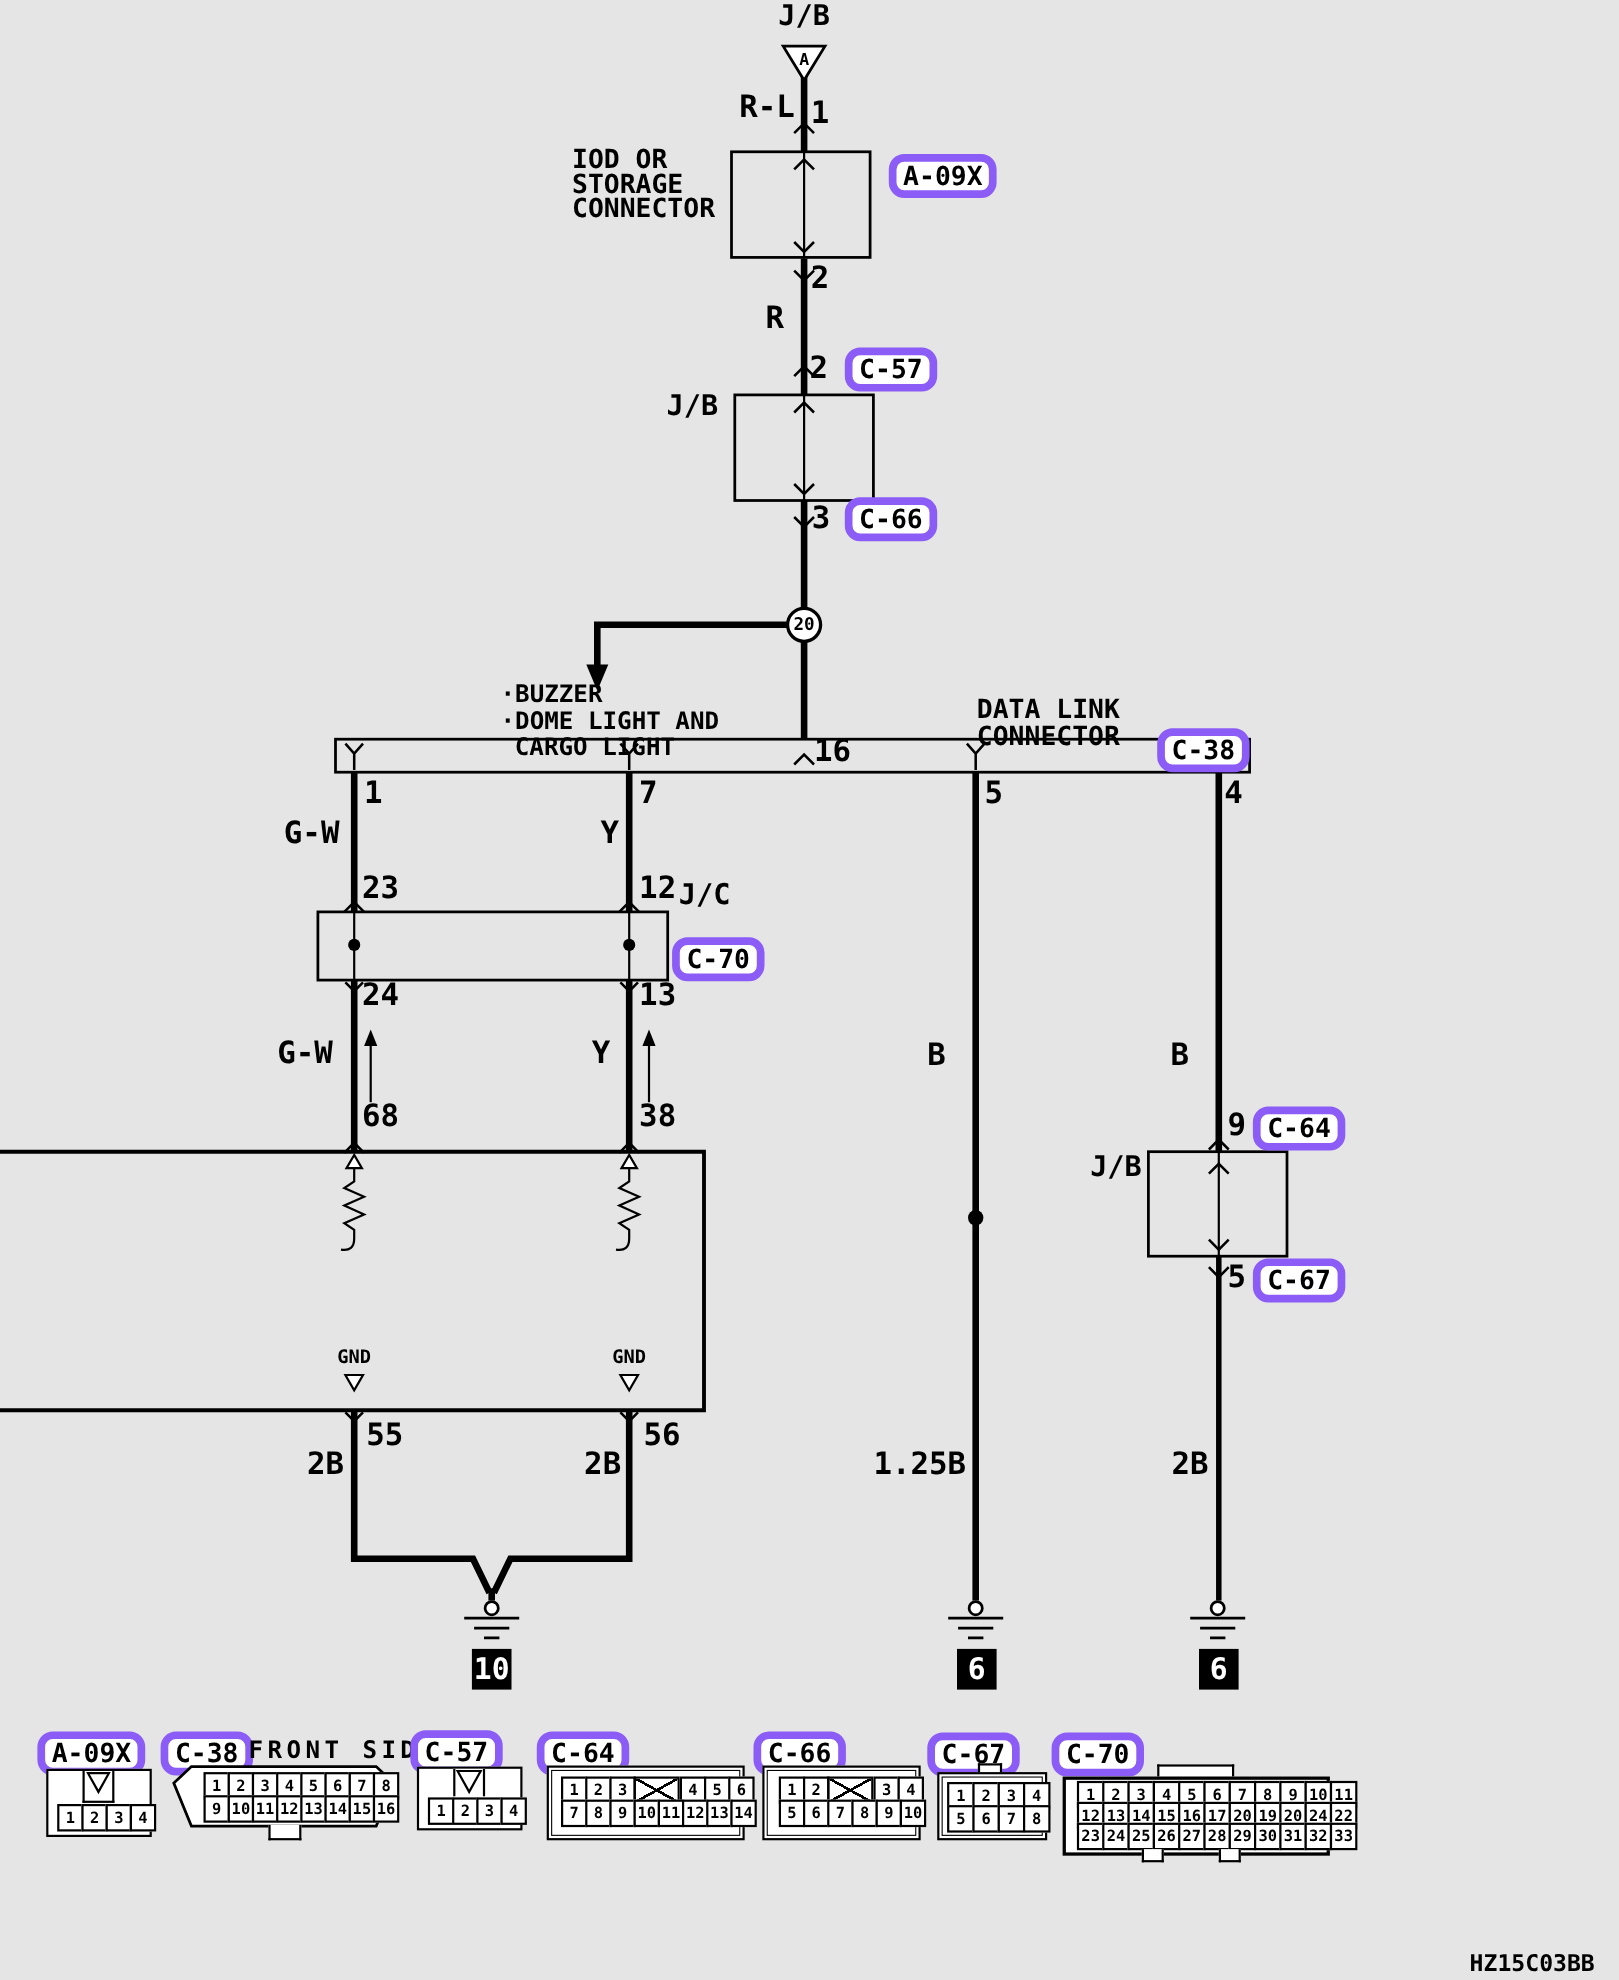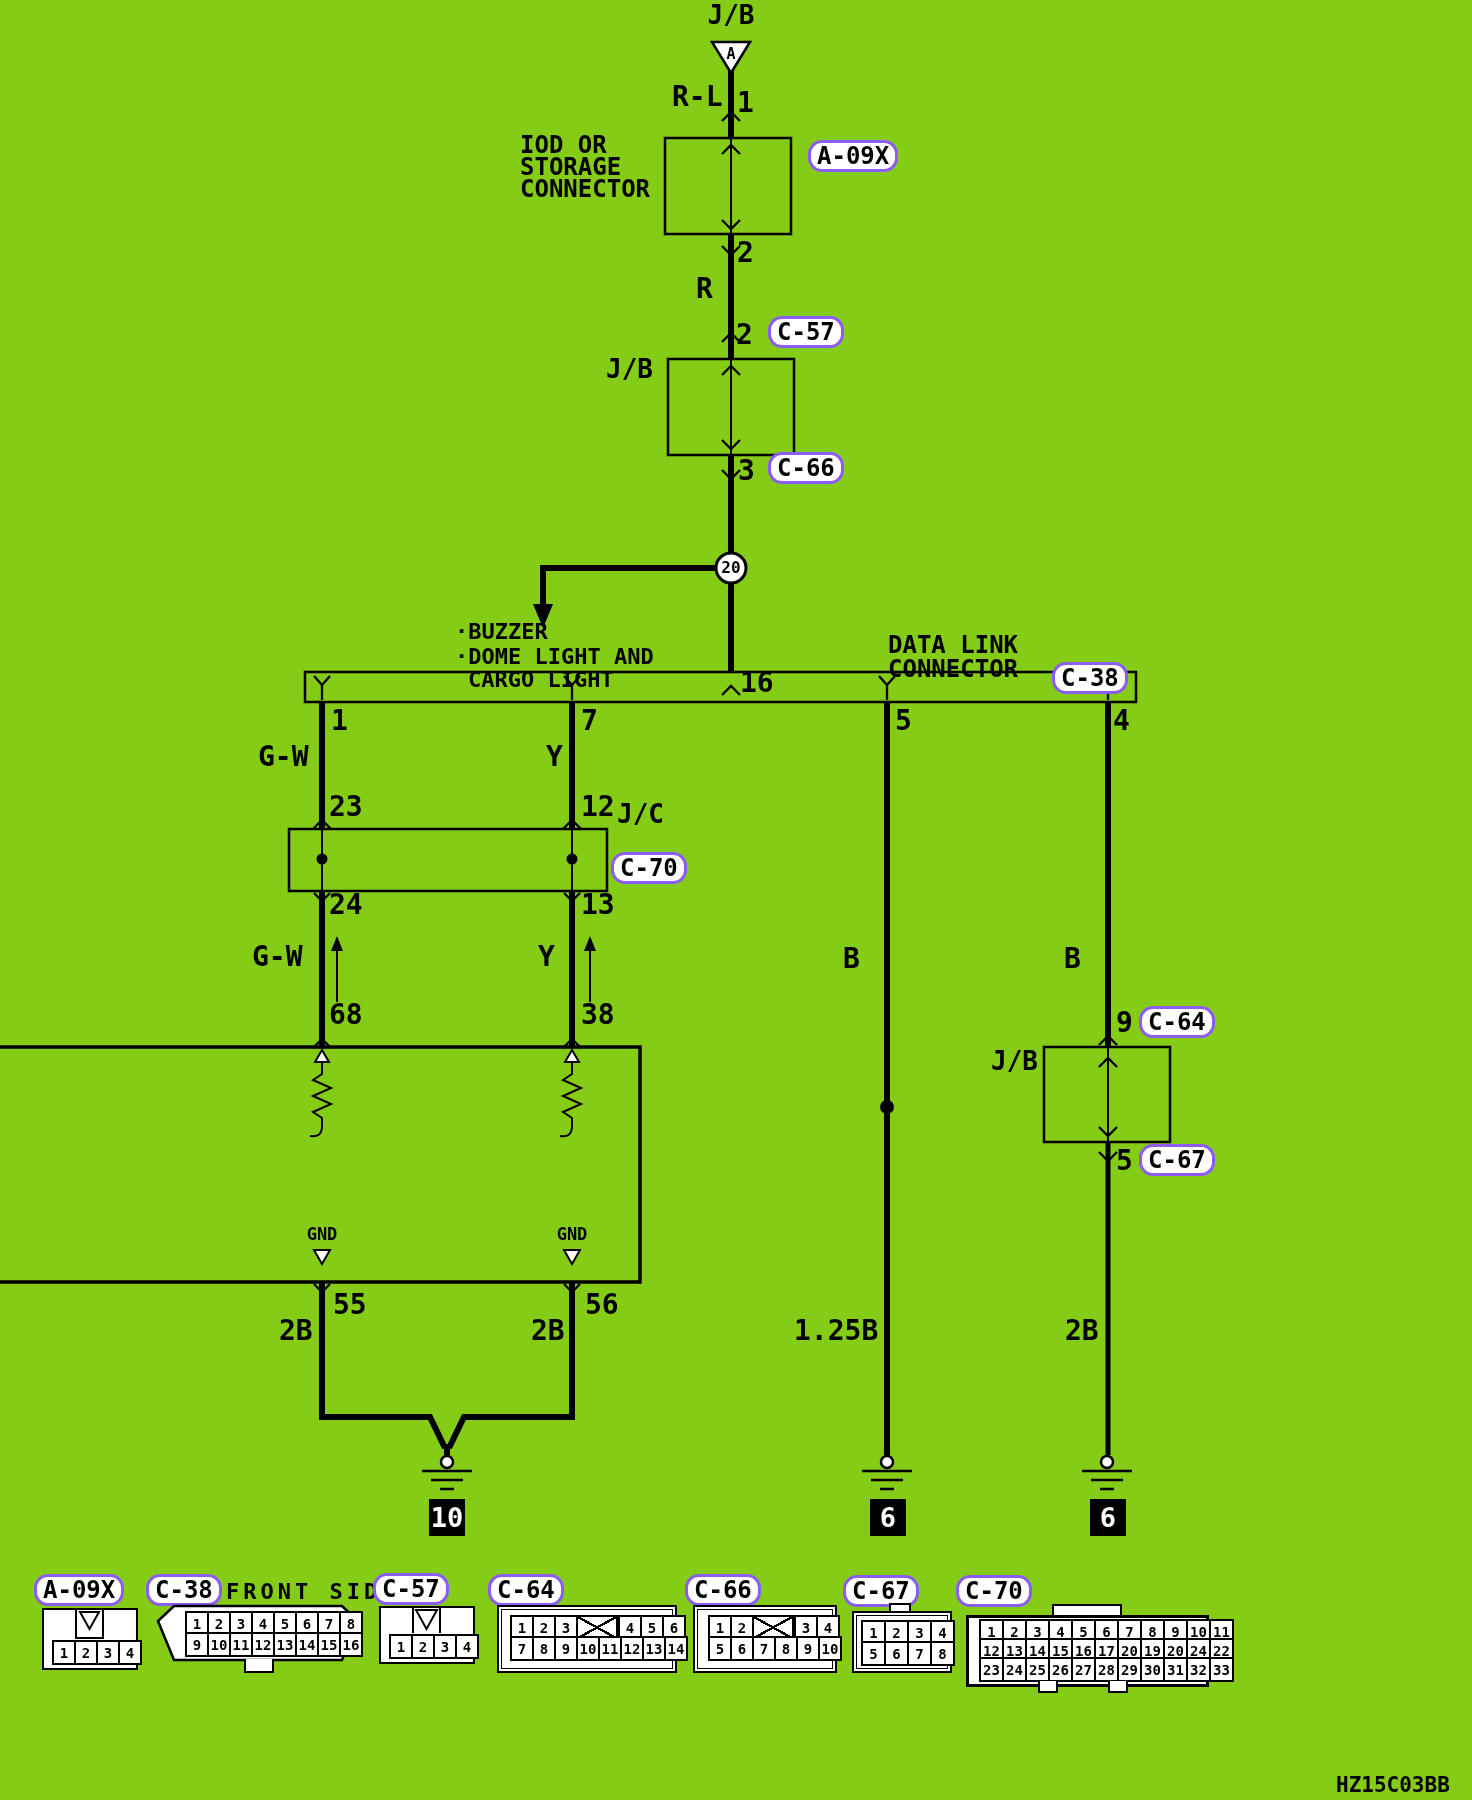--- a/index.html
+++ b/index.html
@@ -1,29 +1,29 @@
 <!DOCTYPE html>
 <html><head>
 <meta charset="utf-8">
 <style>
   html,body{margin:0;padding:0;background:#fff;}
-  #stage{position:relative;width:1472px;height:1800px;background:#84cc16;overflow:hidden;
+  #stage{position:relative;width:1472px;height:1800px;background:#e5e5e5;overflow:hidden;
          font-family:"DejaVu Sans Mono",monospace;color:#000;}
   #schematic{position:absolute;left:0;top:0;}
   .lbl{position:absolute;font-weight:bold;white-space:pre;line-height:1.05;}
   .f28{font-size:28px;}
   .f26{font-size:26px;}
   .f24{font-size:24px;line-height:22px;}
   .f22{font-size:22px;text-align:right;}
   .f17{font-size:17px;}
   .f21{font-size:21px;}
   .ctr{transform:translateX(-50%);}
   .ctrxy{transform:translate(-50%,-50%);}
   .rt{text-align:right;}
-  .stadium{position:absolute;border:3px solid #8b5cf6;border-radius:14px;padding:0 6px;
+  .stadium{position:absolute;border:7px solid #8b5cf6;border-radius:14px;padding:0 6px;
            font-weight:bold;font-size:24px;line-height:26px;background:#fff;white-space:nowrap;}
   .tag{position:absolute;width:36px;height:37px;background:#000;color:#fff;font-weight:bold;
        font-size:27px;display:flex;align-items:center;justify-content:center;}
   
   .conn{position:absolute;}
   .body1{position:absolute;border:2.5px solid #000;background:#fff;}
   .body2{position:absolute;left:2px;top:2px;right:2px;bottom:2px;border:1.5px solid #000;}
   .pinrow{display:flex;position:absolute;}
   .pinrow .cell{width:20px;height:21px;border:2px solid #000;margin-left:-2px;background:#fff;
      display:flex;align-items:center;justify-content:center;font-weight:bold;font-size:14px;flex:none;}

